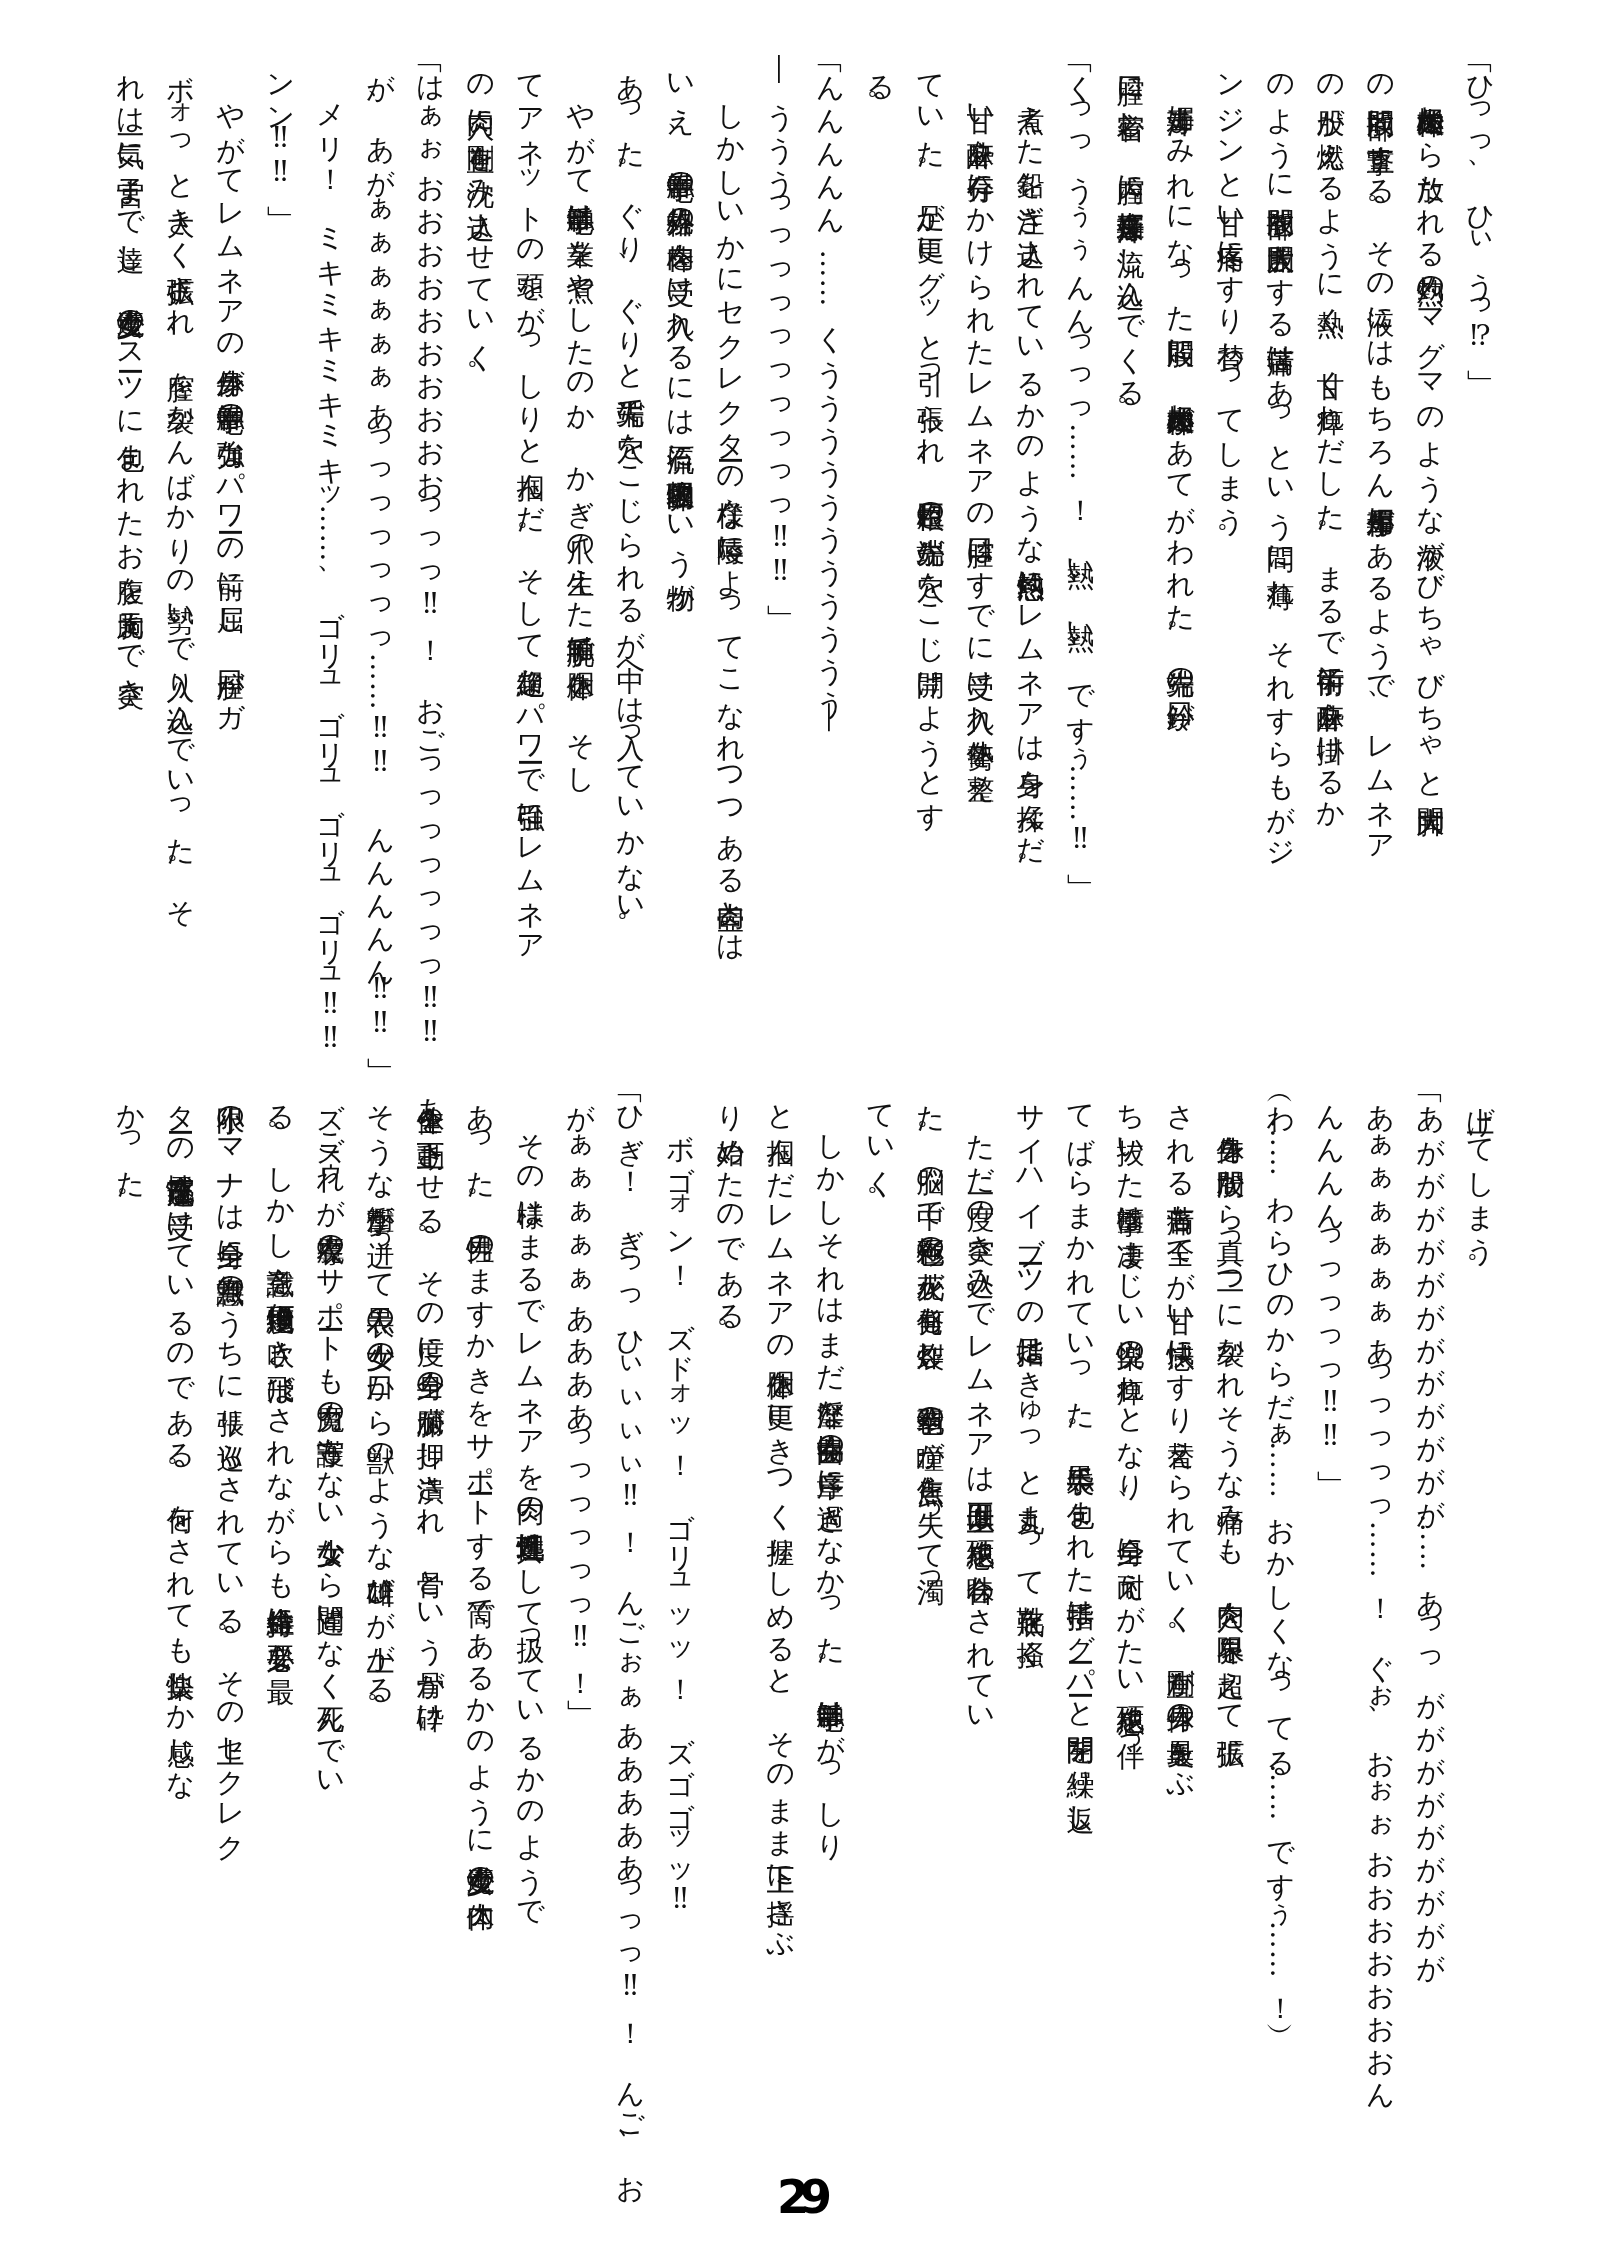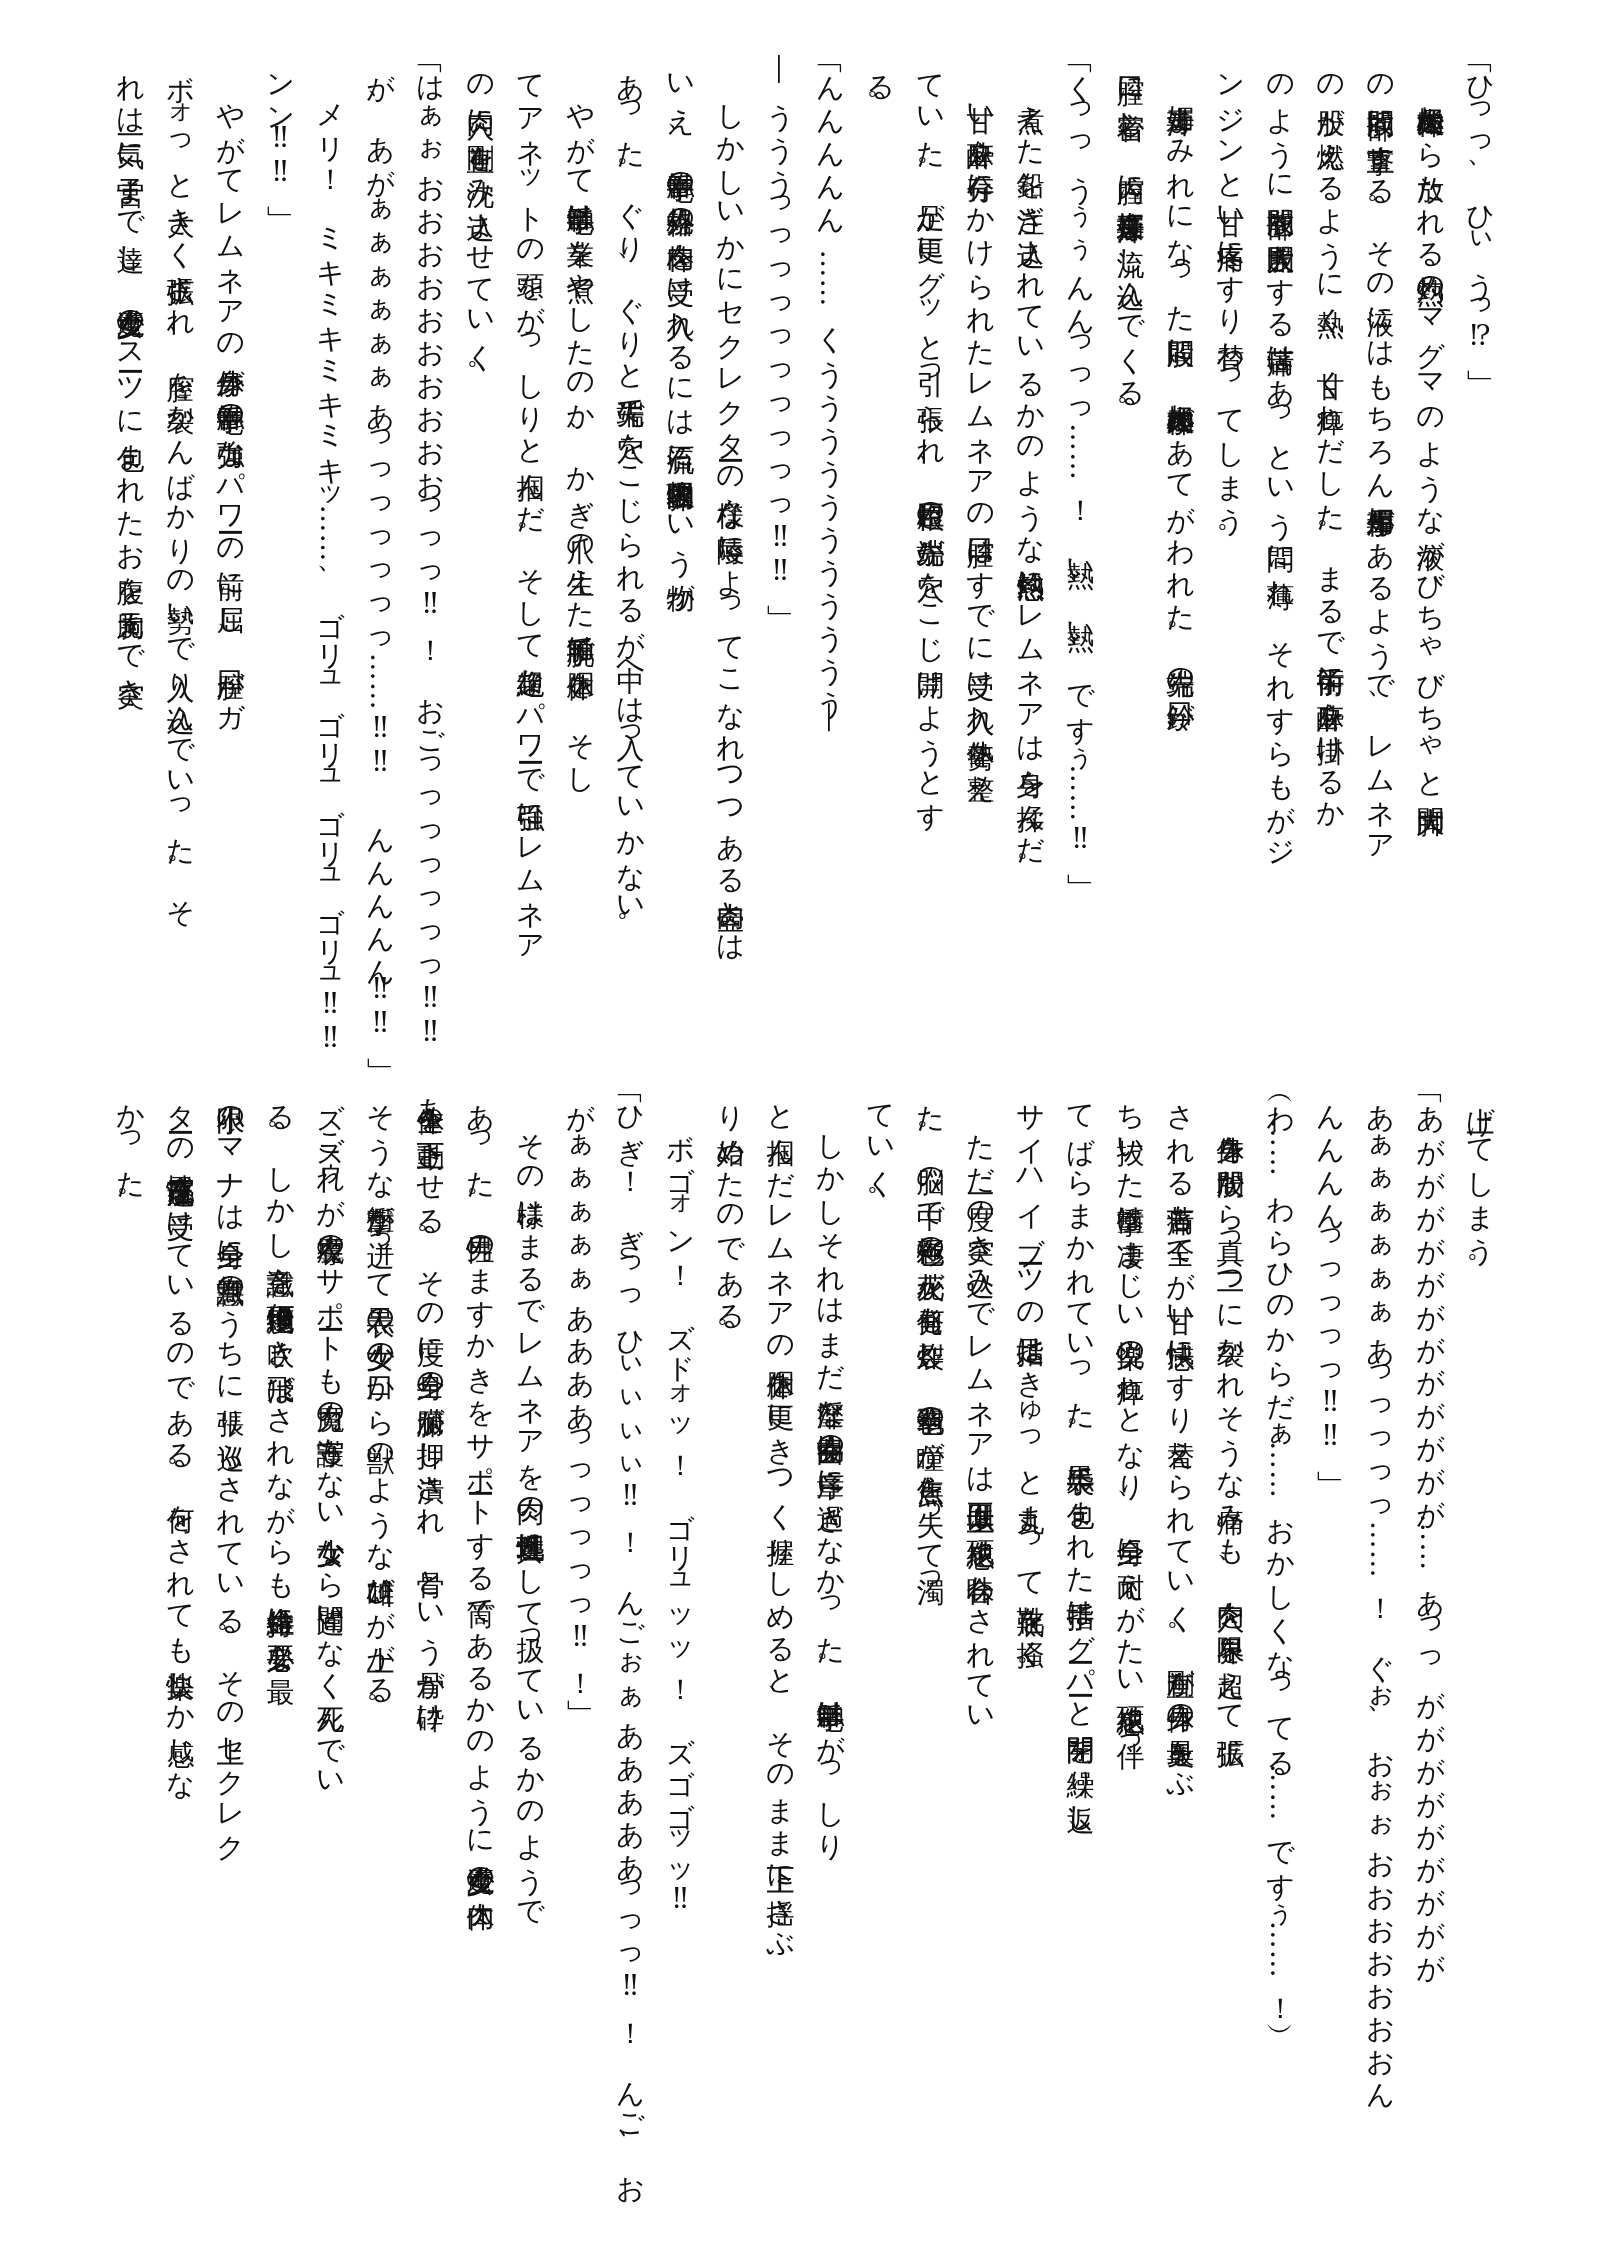--- a/index.html
+++ b/index.html
@@ -108,13 +108,14 @@
       <div class="vline">あった。男性のますかきをサポートする筒であるかのように魔道少女の肉体</div>
       <div class="vline">全体を上下動させる。その度に全身の臓腑が押し潰され、骨という骨が砕け</div>
       <div class="vline">そうな衝撃が迸って黒衣の少女の口から獣のような雄叫びが上がる。</div>
       <div class="vline">　これが魔導衣のサポートも魔力の守護もない少女なら間違いなく死んでい</div>
       <div class="vline">る。しかし意識を何十度物絶頂に吹き飛ばされながらも生命維持に必要な最</div>
       <div class="vline">小限のマナは全身に無意識のうちに張り巡らされている。その上セクレク</div>
       <div class="vline">ターの性感電流改造を受けているのである。何をされても快楽しか感じな</div>
       <div class="vline">かった。</div>
     </section>
 
+  <div class="page-number">29</div>
 </div>
 
 </body></html>

